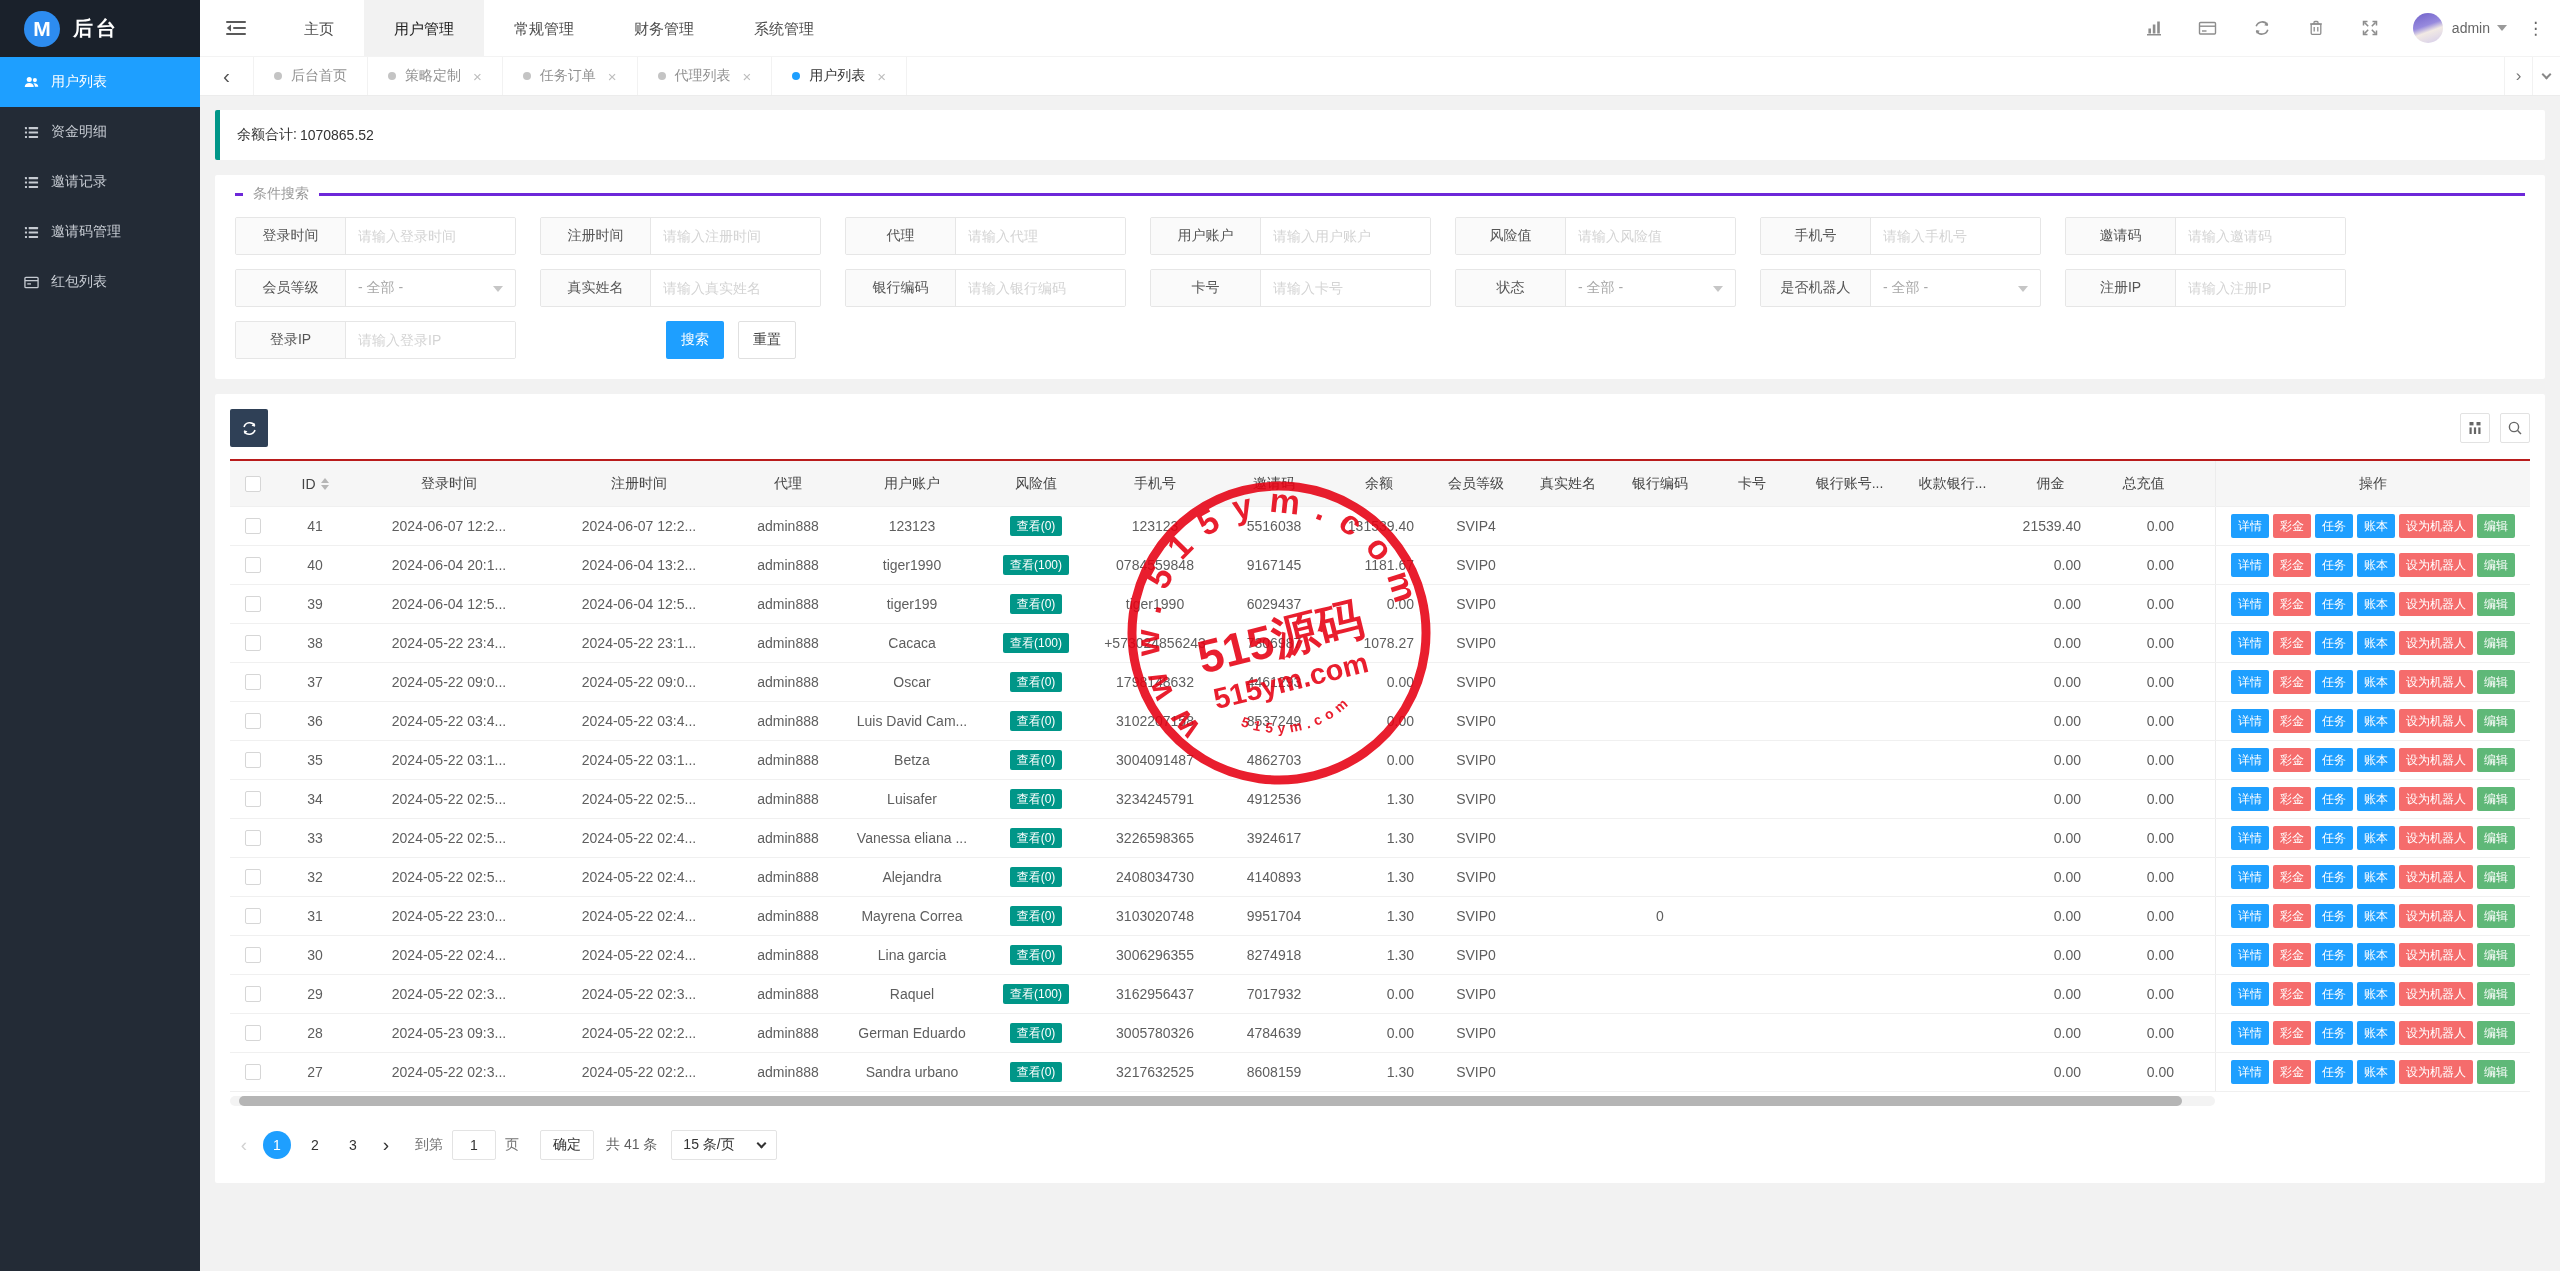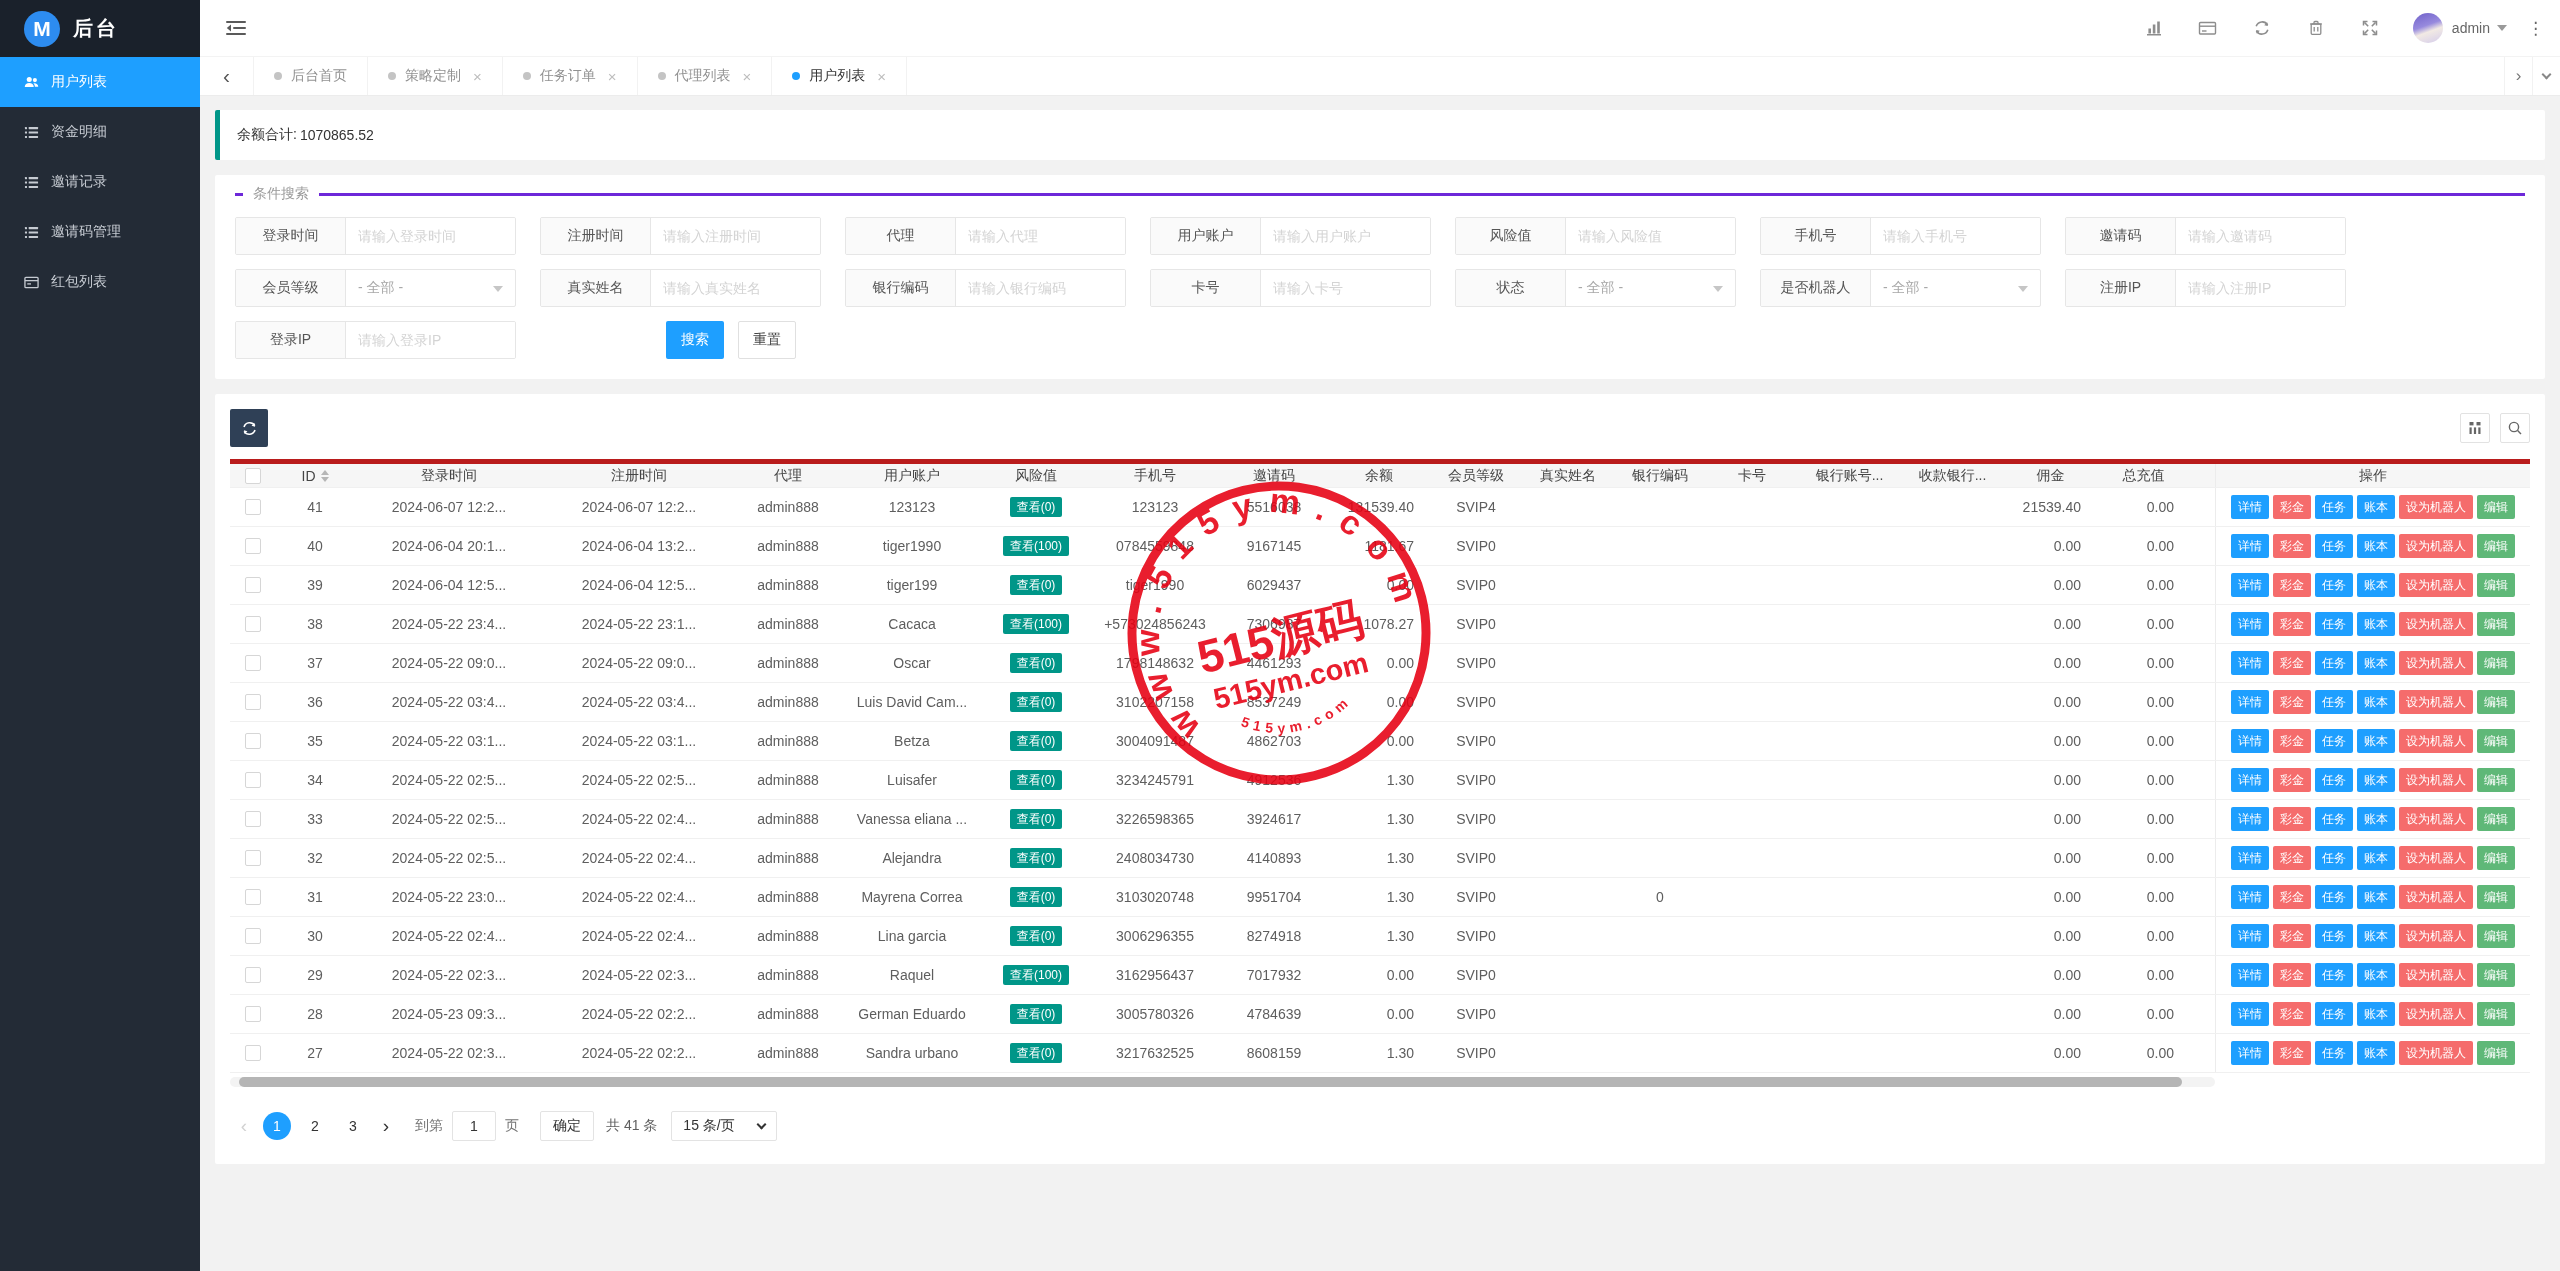--- a/index.html
+++ b/index.html
@@ -67,21 +67,21 @@
   
   .table-card{background:#fff;border-radius:2px;margin-top:15px;padding:15px}
   .toolbar{display:flex;align-items:center}
   .btn-refresh{width:38px;height:38px;background:#2f4056;border:none;border-radius:2px;color:#fff;display:flex;
                align-items:center;justify-content:center;cursor:pointer}
   .toolbar-right{margin-left:auto;display:flex;gap:10px}
   .tool-btn{width:30px;height:30px;border:1px solid #e2e2e2;background:#fff;border-radius:2px;color:#666;
             display:flex;align-items:center;justify-content:center;cursor:pointer}
   .tbl{margin-top:12px}
   .t-row{display:flex;height:39px;border-bottom:1px solid #f0f0f0;align-items:stretch}
-  .t-row.t-head{background:#f6f6f6;height:29px;border-top:5px solid #b91c1c}
+  .t-row.t-head{background:#f6f6f6;height:48px;border-top:2px solid #b91c1c}
   .cell{display:flex;align-items:center;justify-content:center;font-size:14px;color:#5e5e5e;
         white-space:nowrap;overflow:hidden;flex-shrink:0}
   .t-head .cell{color:#454545}
   .num{justify-content:flex-end;padding-right:16px}
   .t-head .num{justify-content:center;padding-right:0}
   .c-check{width:46px}.c-id{width:78px}.c-login_time{width:190px}.c-reg_time{width:190px}
   .c-agent{width:108px}.c-account{width:140px}.c-risk{width:108px}.c-phone{width:130px}
   .c-invite_code{width:108px}.c-balance{width:102px}.c-level{width:92px}.c-real_name{width:92px}
   .c-bank_code{width:92px}.c-card_no{width:92px}.c-bank_account{width:103px}.c-recv_bank{width:103px}
   .c-commission{width:93px}.c-total_recharge{width:93px}
@@ -201,20 +201,27 @@
 
     <header class="topbar">
       <span class="fold">
         <svg width="20" height="16" viewBox="0 0 20 16" fill="currentColor">
             <rect x="0" y="1" width="20" height="2" rx="1"></rect>
             <rect x="7" y="7" width="13" height="2" rx="1"></rect>
             <rect x="0" y="13" width="20" height="2" rx="1"></rect>
             <path d="M5 4.5v7L.8 8z"></path>
           </svg>
       </span>
+      <nav class="topnav" id="topnav">
+          <div class="nav-item">主页</div>
+          <div class="nav-item active">用户管理</div>
+          <div class="nav-item">常规管理</div>
+          <div class="nav-item">财务管理</div>
+          <div class="nav-item">系统管理</div>
+        </nav>
       <div class="topbar-right">
         <span class="tb-icon">
           <svg width="18" height="18" viewBox="0 0 18 18" fill="currentColor">
               <rect x="2" y="15" width="14" height="1.5"></rect>
               <rect x="3.4" y="9.5" width="2.6" height="5"></rect>
               <rect x="7.8" y="5.5" width="2.6" height="9"></rect>
               <rect x="12.2" y="2.5" width="2.6" height="12"></rect>
             </svg>
         </span>
         <span class="tb-icon">

